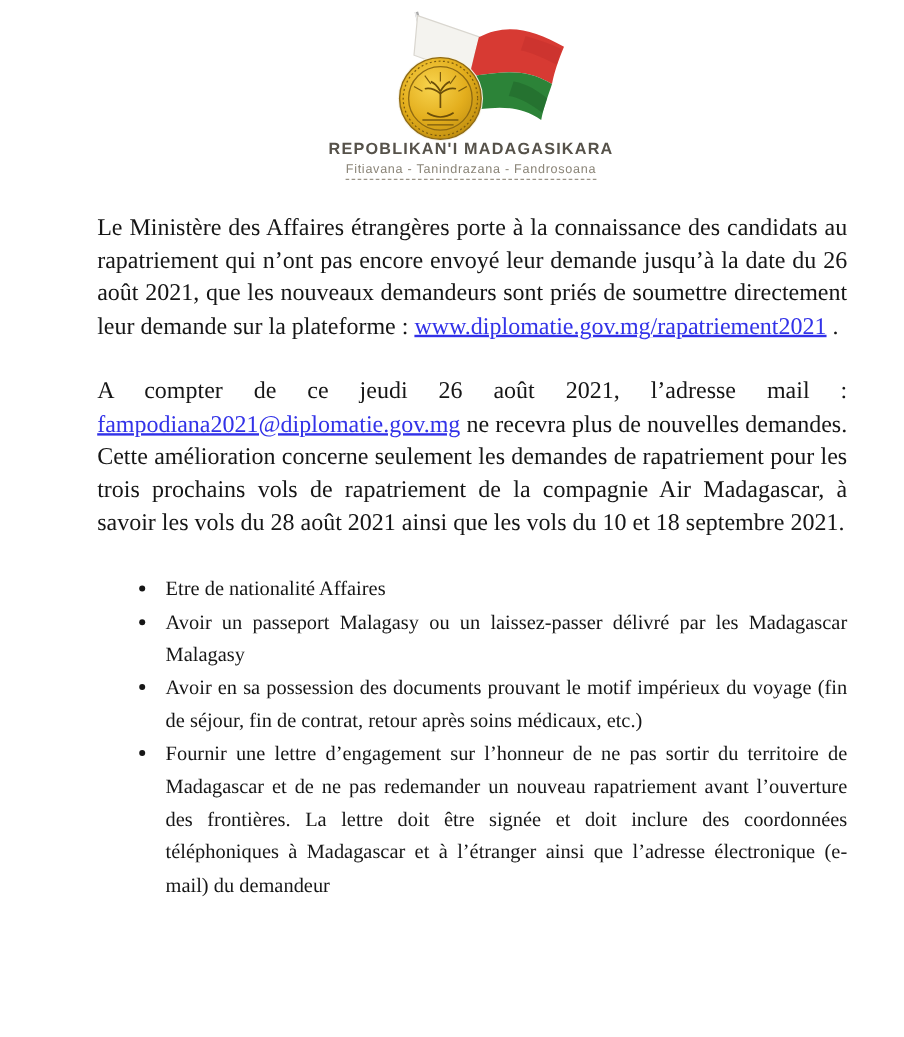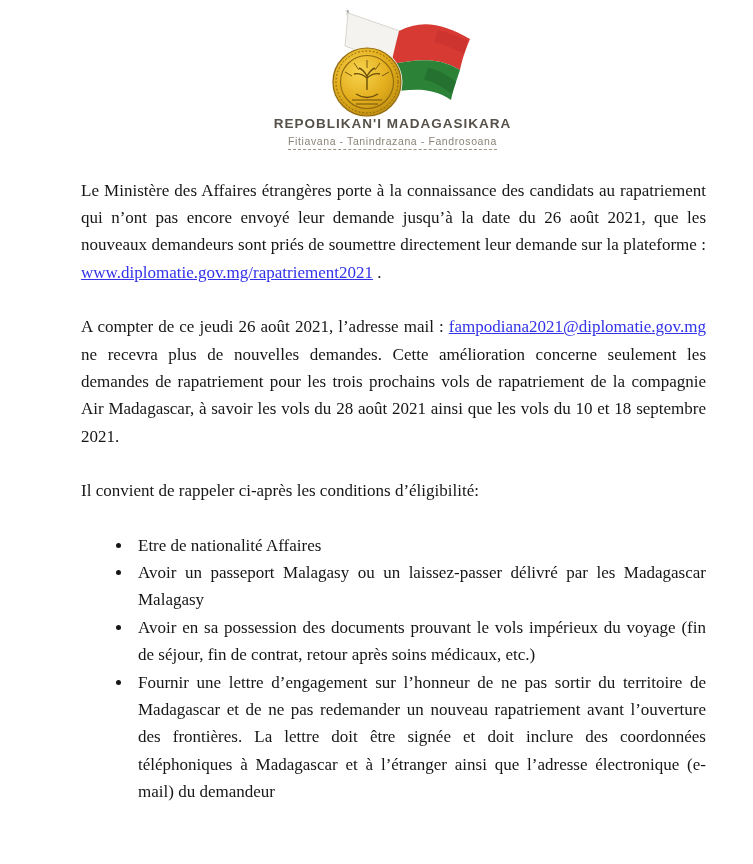--- a/index.html
+++ b/index.html
@@ -23,21 +23,21 @@
     font-size:11.5px; letter-spacing:0.5px; color:#8e6a2e; margin-top:4px;
   }
 
   
   .content { margin:0 63px 0 65px; }
   .doc-title {
     text-align:center; font-size:17.5px; font-weight:bold; color:#0e0e0e;
     letter-spacing:0.3px; margin:21px 0 4px 0;
   }
   .para {
-    font-size:17px; line-height:27.4px; text-align:justify;
+    font-size:20px; line-height:27.4px; text-align:justify;
     margin:27px 0; color:#161616;
   }
   a.doc-link { color:#3232e8; text-decoration:underline; cursor:pointer; }
   ul.bullets { margin:27px 0; padding-left:52px; }
   ul.bullets li {
     font-size:17px; line-height:27.4px; text-align:justify;
     color:#161616; padding-left:5px;
   }
 </style>
 </head>
@@ -98,24 +98,23 @@
       <span class="motto">Fitiavana - Tanindrazana - Fandrosoana</span>
     </div>
   </div>
 
   <div class="content">
 
     <p class="para"><span>Le Ministère des Affaires étrangères porte à la connaissance des candidats au rapatriement qui n’ont pas encore envoyé leur demande jusqu’à la date du 26 août 2021, que les nouveaux demandeurs sont priés de soumettre directement leur demande sur la plateforme : </span><a class="doc-link" href="#">www.diplomatie.gov.mg/rapatriement2021</a><span> .</span></p>
 
     <p class="para"><span>A compter de ce jeudi 26 août 2021, l’adresse mail : </span><a class="doc-link" href="#">fampodiana2021@diplomatie.gov.mg</a><span> ne recevra plus de nouvelles demandes. Cette amélioration concerne seulement les demandes de rapatriement pour les trois prochains vols de rapatriement de la compagnie Air Madagascar, à savoir les vols du 28 août 2021 ainsi que les vols du 10 et 18 septembre 2021.</span></p>
 
-    <p class="para">Il convient de rappeler ci-après les conditions d’éligibilité:</p>
 
     <ul class="bullets">
       <li>Etre de nationalité Affaires</li>
       <li>Avoir un passeport Malagasy ou un laissez-passer délivré par les Madagascar Malagasy</li>
-      <li>Avoir en sa possession des documents prouvant le vols impérieux du voyage (fin de séjour, fin de contrat, retour après soins médicaux, etc.)</li>
+      <li>Avoir en sa possession des documents prouvant le motif impérieux du voyage (fin de séjour, fin de contrat, retour après soins médicaux, etc.)</li>
       <li>Fournir une lettre d’engagement sur l’honneur de ne pas sortir du territoire de Madagascar et de ne pas redemander un nouveau rapatriement avant l’ouverture des frontières. La lettre doit être signée et doit inclure des coordonnées téléphoniques à Madagascar et à l’étranger ainsi que l’adresse électronique (e-mail) du demandeur</li>
     </ul>
 
   </div>
 
 </div>
 
 </body></html>

